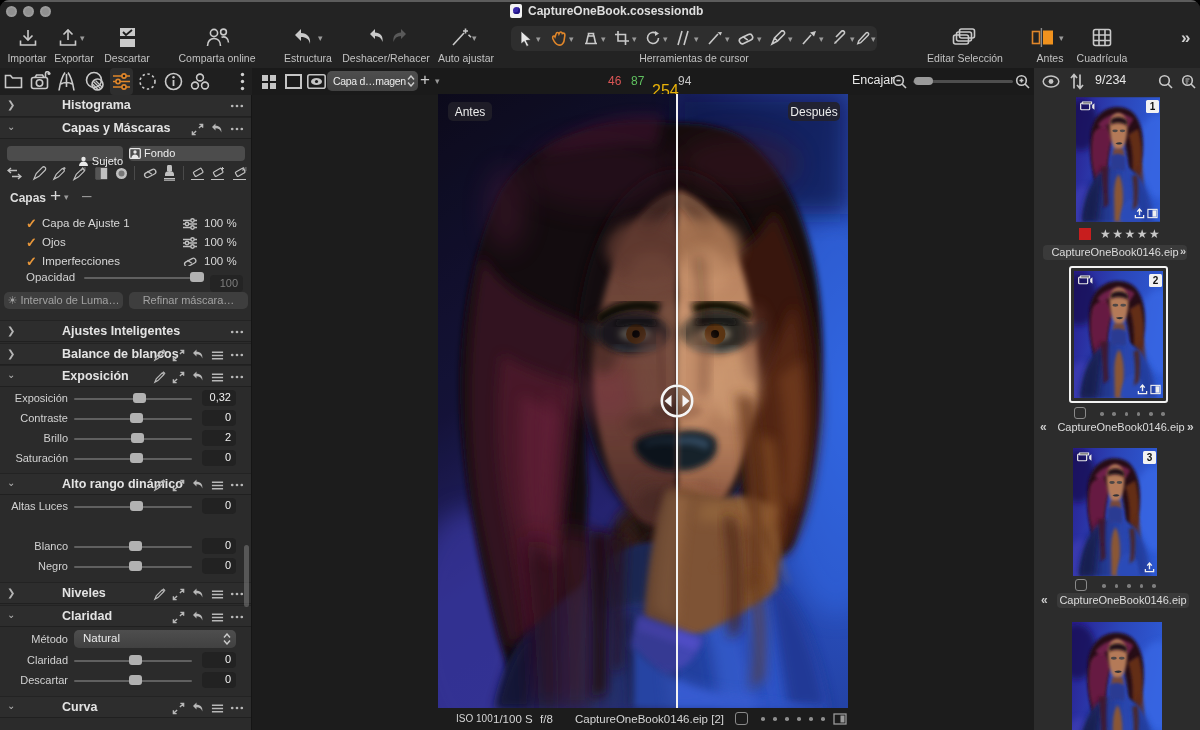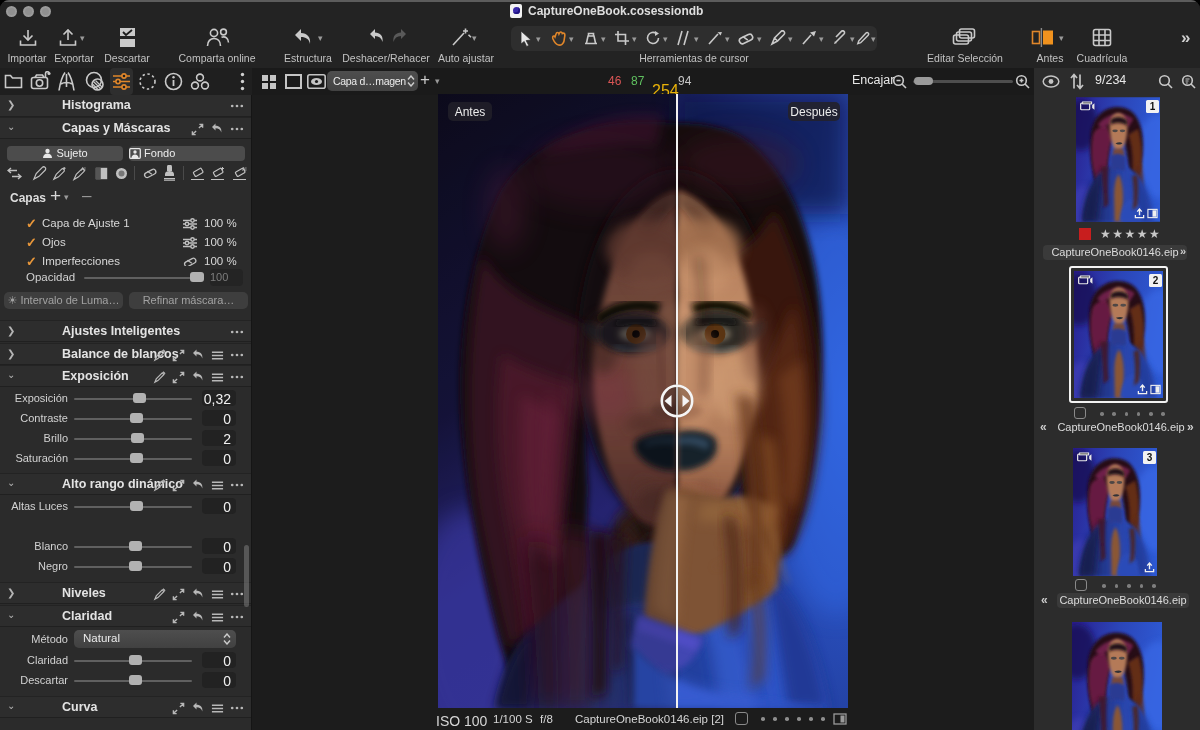--- a/index.html
+++ b/index.html
@@ -32,21 +32,21 @@
 #rightpanel { position:absolute; left:1034px; top:95px; width:166px; height:635px; background:#2c2c2c; overflow:hidden; }
 
 .sechead { position:relative; width:252px; height:22px; background:#2d2d2d; border-top:1px solid #232323; border-bottom:1px solid #202020; }
 .sechead .tt { position:absolute; left:22px; top:3px; font-size:12.5px; font-weight:bold; color:#e3e3e3;margin-left:40px; }
 .sechead .cv { position:absolute; left:7px; top:4px; font-size:10px; color:#b5b5b5; }
 .hicons { position:absolute; right:8px; top:3px; height:16px; display:flex; gap:6px; align-items:center; }
 .srow { position:relative; width:252px; height:20px; }
 .srow .lb { position:absolute; right:184px; top:3px; font-size:11px; color:#d2d2d2; }
 .srow .track { position:absolute; left:74px; top:9px; width:118px; height:2px; background:#606060; border-radius:1px; }
 .srow .knob { position:absolute; top:4px; width:13px; height:10px; background:#b2b2b2; border-radius:3px; }
-.srow .val { position:absolute; left:202px; top:1px; width:34px; height:16px; background:#222222; border-radius:4px; color:#f0f0f0; font-size:14px; text-align:right; padding:1px 5px 0 0; }
+.srow .val { position:absolute; left:202px; top:1px; width:34px; height:16px; background:#222222; border-radius:4px; color:#f0f0f0; font-size:11px; text-align:right; padding:1px 5px 0 0; }
 .fdot { width:3.5px; height:3.5px; border-radius:50%; background:#8e8e8e; display:block; }
 .tdot { width:3.5px; height:3.5px; border-radius:50%; background:#7e7e7e; display:block; }
 .fname { position:absolute; background:#3a3a3a; border-radius:4px; color:#dcdcdc; font-size:11px; text-align:center; height:15px; padding-top:1px; }
 .star { color:#c8c8c8; font-size:12px; letter-spacing:1.5px; }
 .numbox { position:absolute; width:13px; height:13px; background:#f2f2f2; color:#111; font-size:10px; font-weight:bold; text-align:center; border-radius:1.5px; line-height:13px; }
 .badge { position:absolute; }
 </style>
 </head>
 <body>
 <div id="win">
@@ -378,21 +378,21 @@
           </svg>
           <svg width="14" height="14">
             <use href="#i-undo"></use>
           </svg>
           <svg width="14" height="14">
             <use href="#i-dots"></use>
           </svg>
         </div>
     </div>
 
-    <div style="position:absolute;left:7px;top:51px;width:116px;height:15px;background:#4c4c4c;border-radius:4px;color:#ededed;font-size:11px;text-align:center;padding-top:1px"><svg style="vertical-align:-2px" width="11" height="11" viewBox="0 0 11 11">
+    <div style="position:absolute;left:7px;top:51px;width:116px;height:15px;background:#4c4c4c;border-radius:4px;color:#ededed;font-size:11px;text-align:right;padding-top:9px"><svg style="vertical-align:-2px" width="11" height="11" viewBox="0 0 11 11">
           <circle cx="5.5" cy="3" r="2.2" fill="#e8e8e8"></circle>
           <path d="M1 10 c0-3 2-4.5 4.5-4.5 c2.5 0 4.5 1.5 4.5 4.5 Z" fill="#e8e8e8"></path>
         </svg> Sujeto</div>
     <div style="position:absolute;left:129px;top:51px;width:116px;height:15px;background:#4c4c4c;border-radius:4px;color:#ededed;font-size:11px;padding-top:1px"><svg style="vertical-align:-2px" width="12" height="11" viewBox="0 0 12 11">
           <rect x="0.7" y="0.7" width="10.6" height="9.6" rx="1" fill="none" stroke="#e8e8e8" stroke-width="1.3"></rect>
           <circle cx="6" cy="4" r="1.7" fill="#e8e8e8"></circle>
           <path d="M2.5 10 c0-2.4 1.6-3.6 3.5-3.6 c1.9 0 3.5 1.2 3.5 3.6 Z" fill="#e8e8e8"></path>
         </svg> Fondo</div>
 
     <div style="position:absolute;left:6px;top:70px;width:240px;height:18px;color:#c0c0c0;font-size:12px">
@@ -470,21 +470,21 @@
       <svg style="position:absolute;left:182px;top:3px" width="16" height="14">
           <use href="#i-heal"></use>
         </svg>
       <span style="position:absolute;left:204px;top:3px;color:#d8d8d8;font-size:11.5px">100 %</span>
     </div>
 
     <div style="position:absolute;left:0;top:172px;width:252px;height:22px">
       <span style="position:absolute;left:26px;top:4px;color:#d2d2d2;font-size:11.5px">Opacidad</span>
       <div style="position:absolute;left:84px;top:10px;width:118px;height:2px;background:#606060;border-radius:1px"></div>
       <div style="position:absolute;left:190px;top:5px;width:14px;height:10px;background:#b2b2b2;border-radius:3px"></div>
-      <div style="position:absolute;left:210px;top:2px;width:33px;height:17px;background:#242424;border-radius:4px;color:#7d7d7d;font-size:11px;text-align:left;padding:2px 5px 0 0">100</div>
+      <div style="position:absolute;left:210px;top:8px;width:33px;height:17px;background:#242424;border-radius:4px;color:#7d7d7d;font-size:11px;text-align:right;padding:2px 5px 0 0">100</div>
     </div>
 
     <div style="position:absolute;left:4px;top:197px;width:119px;height:17px;background:#3e3e3e;border-radius:5px;color:#a2a2a2;font-size:11px;text-align:center;padding-top:2px">☀ Intervalo de Luma…</div>
     <div style="position:absolute;left:129px;top:197px;width:119px;height:17px;background:#3e3e3e;border-radius:5px;color:#a2a2a2;font-size:11px;text-align:center;padding-top:2px">Refinar máscara…</div>
 
     <div class="sechead" style="position:absolute;top:225px">
         <span class="cv">❯</span>
         <span class="tt">Ajustes Inteligentes</span>
       <div class="hicons">
           <svg width="14" height="14">
@@ -871,21 +871,21 @@
         <path d="M233.5 301 L226.5 307 L233.5 313 Z" fill="#f5f5f5"></path>
         <path d="M244.5 301 L251.5 307 L244.5 313 Z" fill="#f5f5f5"></path>
       </g>
       <rect x="10" y="8" width="44" height="19" rx="5" fill="#1f1e28" opacity="0.92"></rect>
       <text x="32" y="21.5" font-family="Liberation Sans" font-size="12" fill="#ececec" text-anchor="middle">Antes</text>
       <rect x="350" y="8" width="52" height="19" rx="5" fill="#23222c" opacity="0.92"></rect>
       <text x="376" y="21.5" font-family="Liberation Sans" font-size="12" fill="#ececec" text-anchor="middle">Después</text>
     </svg>
 
     <div style="position:absolute;left:0;top:613px;width:782px;height:22px;background:#1c1c1c">
-      <span style="position:absolute;left:184px;top:5px;font-size:14px;color:#d6d6d6">ISO 100</span>
+      <span style="position:absolute;left:204px;top:5px;font-size:10px;color:#d6d6d6">ISO 100</span>
       <span style="position:absolute;left:241px;top:5px;font-size:11.5px;color:#d6d6d6">1/100 S</span>
       <span style="position:absolute;left:288px;top:5px;font-size:11.5px;color:#d6d6d6">f/8</span>
       <span style="position:absolute;left:323px;top:5px;font-size:11.5px;color:#d6d6d6">CaptureOneBook0146.eip [2]</span>
       <div style="position:absolute;left:483px;top:4px;width:13px;height:13px;border:1.5px solid #8a8a8a;border-radius:3px"></div>
       <div style="position:absolute;left:509px;top:9px;width:80px;display:flex;gap:8.5px">
         <i class="fdot"></i>
           <i class="fdot"></i>
           <i class="fdot"></i>
           <i class="fdot"></i>
           <i class="fdot"></i>

